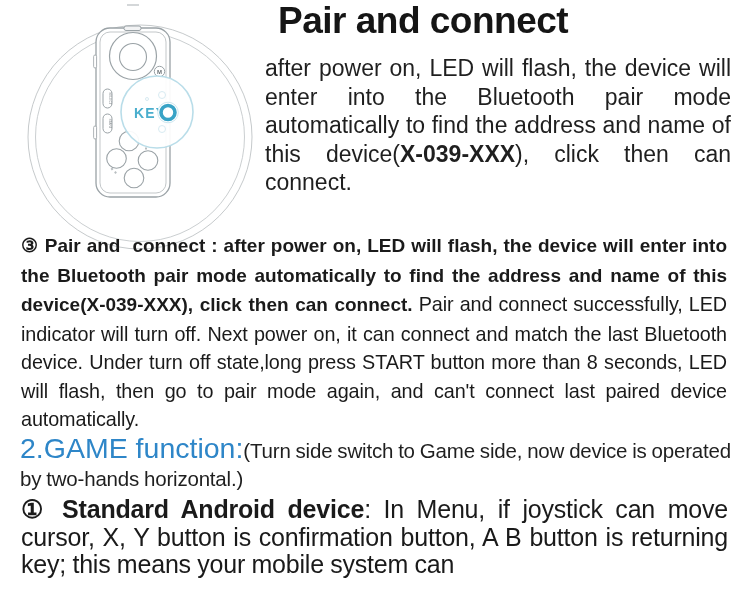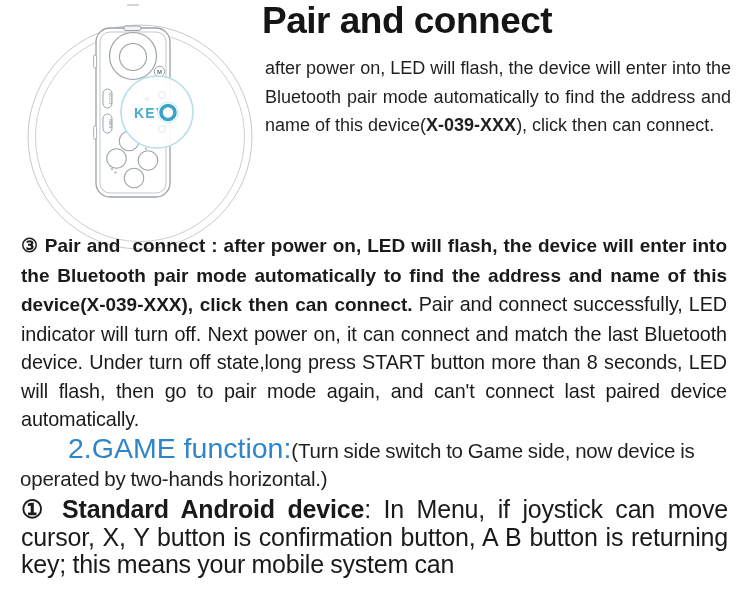--- a/index.html
+++ b/index.html
@@ -2,27 +2,27 @@
 <html><head>
 <meta charset="utf-8">
 <style>
   html,body{margin:0;padding:0;background:#ffffff;}
   .page{
     position:relative;width:750px;height:595px;background:#ffffff;
     font-family:"Liberation Sans", sans-serif;color:#1e1e1e;overflow:hidden;
   }
   .diagram{position:absolute;left:0;top:0;width:258px;height:252px;}
   .title{
-    position:absolute;left:262px;top:0px;margin:0;
+    position:absolute;left:278px;top:0px;margin:0;
     font-size:37px;font-weight:bold;color:#151515;letter-spacing:-0.5px;
     font-family:"Liberation Sans", sans-serif;
   }
   .intro{
     position:absolute;left:265px;top:54px;width:466px;margin:0;
-    font-size:18px;line-height:28.6px;text-align:justify;color:#1f1f1f;
+    font-size:23px;line-height:28.6px;text-align:justify;color:#1f1f1f;
   }
   .intro b{font-weight:bold;}
   .pair{
     position:absolute;left:21px;top:231px;width:706px;margin:0;
     font-size:19.8px;line-height:28.5px;text-align:justify;color:#1a1a1a;
     letter-spacing:-0.1px;word-spacing:-0.5px;
   }
   .pair b{font-size:19px;letter-spacing:0;word-spacing:0;margin-top:22px;}
   .game{position:absolute;left:20px;top:431px;width:728px;margin:0;}
   .game-heading{font-size:28.5px;line-height:34px;vertical-align:baseline;}
@@ -87,17 +87,17 @@
       <circle cx="168" cy="112.5" r="7" fill="none" stroke="#38a3c6" stroke-width="3.6"></circle>
     </g>
   </svg>
 
   <h1 class="title">Pair and connect</h1>
 
   <p class="intro"><span>after power on, LED will flash, the device will enter into the Bluetooth pair mode automatically to find the address and name of this device(</span><b>X-039-XXX</b><span>), click then can connect.</span></p>
 
   <p class="pair"><b>③ Pair and&nbsp; connect : after power on, LED will flash, the device will enter into the Bluetooth pair mode automatically to find the address and name of this device(X-039-XXX), click then can connect.</b><span> Pair and connect successfully, LED indicator will turn off. Next power on, it can connect and match the last Bluetooth device. Under turn off state,long press START button more than 8 seconds, LED will flash, then go to pair mode again, and can't connect last paired device automatically.</span></p>
 
-  <p class="game"><span class="game-heading" style="color:#2e86c8;margin-left:48px;">2.GAME function:</span><span class="game-note">(Turn side switch to Game side, now device is operated by two-hands horizontal.)</span></p>
+  <p class="game"><span class="game-heading" style="color:#2e86c8;">2.GAME function:</span><span class="game-note">(Turn side switch to Game side, now device is operated by two-hands horizontal.)</span></p>
 
   <p class="android"><b>① Standard Android device</b><span>: In Menu, if joystick can move cursor, X, Y button is confirmation button, A B button is returning key; this means your mobile system can</span></p>
 
 </div>
 
 </body></html>

